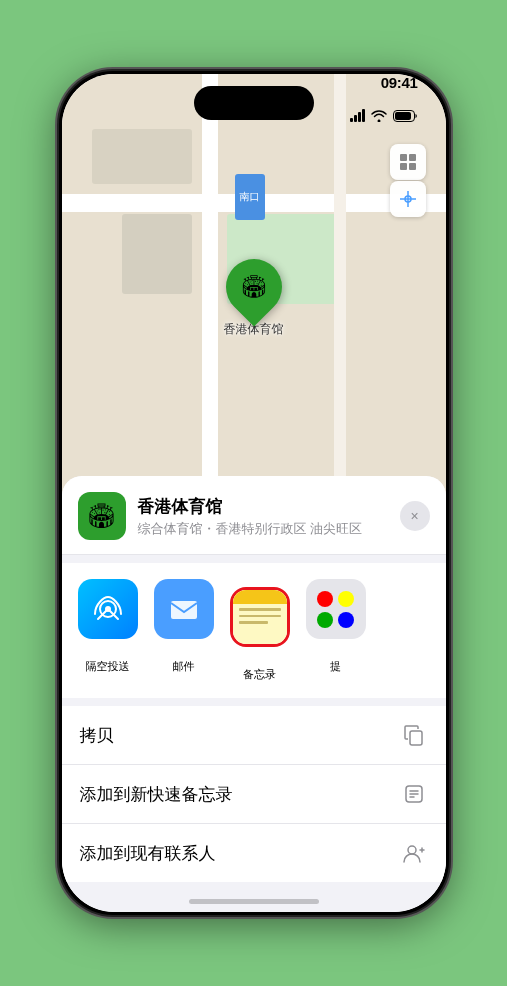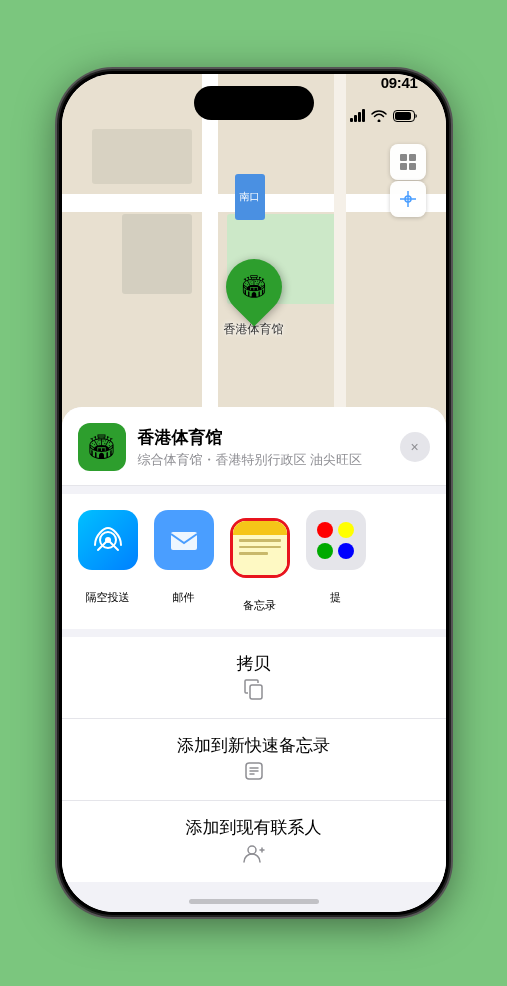--- a/index.html
+++ b/index.html
@@ -277,21 +277,20 @@
       margin-top: 8px;
       background: #fff;
     }
     .action-item {
       display: flex;
       align-items: center;
       justify-content: space-between;
       padding: 15px 18px;
       border-bottom: 1px solid #e5e5ea;
       cursor: pointer;
-      flex-direction: column;
     }
     .action-item:last-child {
       border-bottom: none;
     }
     .action-label {
       font-size: 17px;
       color: #000;
     }
     .action-icon {
       width: 28px;

